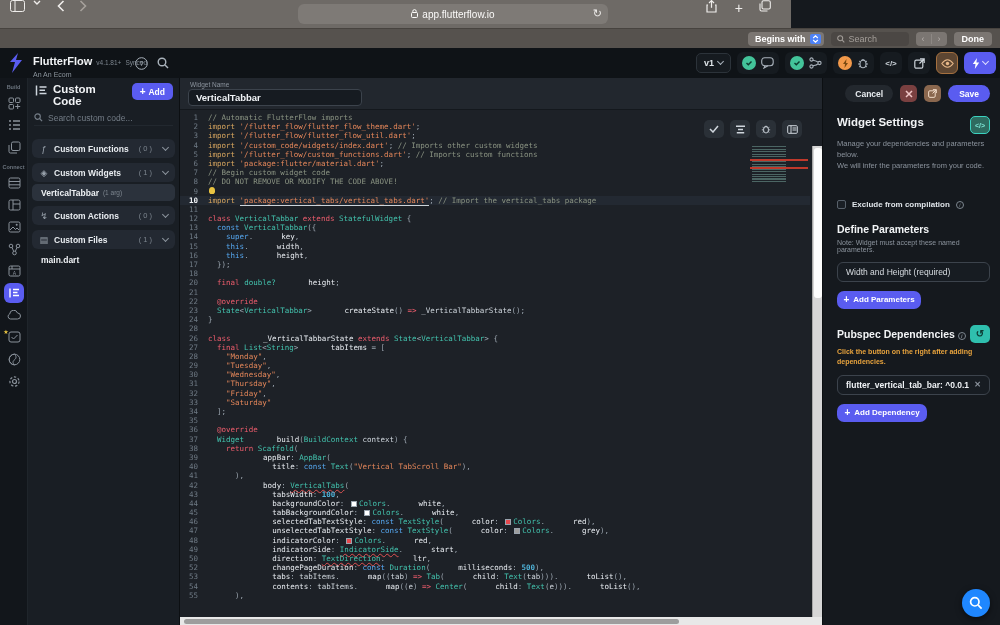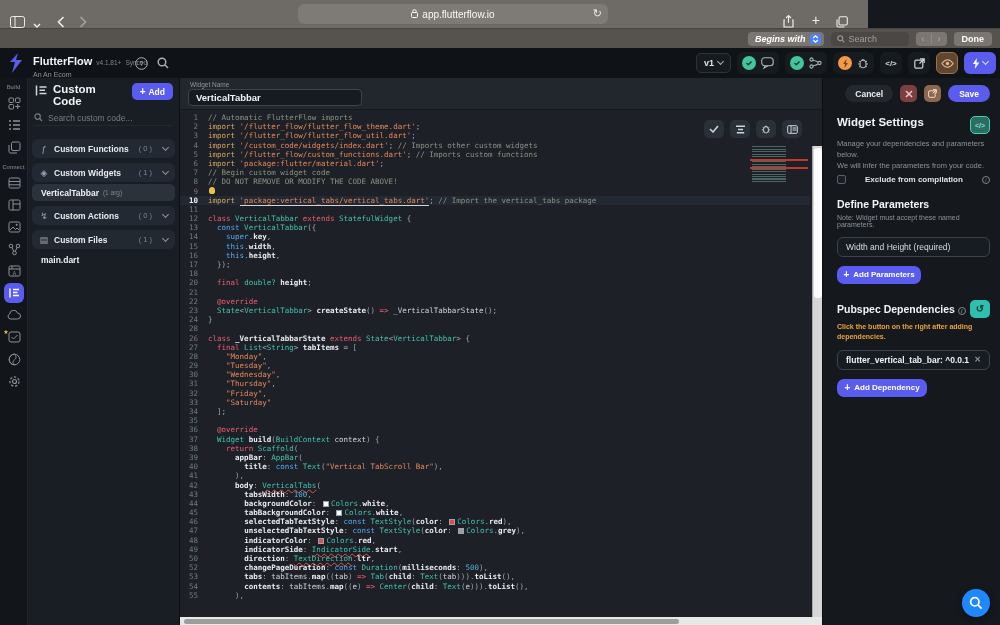--- a/index.html
+++ b/index.html
@@ -1,27 +1,27 @@
 <!DOCTYPE html>
 <html><head>
 <meta charset="utf-8">
 <style>
   * { box-sizing: border-box; margin:0; padding:0; }
   html,body { background:#fff; }
   body { font-family:"Liberation Sans", sans-serif; }
   .stage { position:relative; width:1000px; height:625px; overflow:hidden; background:#15191e; }
 
   
-  .browser-bar { position:absolute; left:0; top:0; width:868px; height:28px; background:#6e6a66; display:flex; align-items:flex-end; }
+  .browser-bar { position:absolute; left:0; top:0; width:791px; height:28px; background:#6e6a66; display:flex; align-items:flex-start; }
   .bicon { color:#efedeb; display:flex; align-items:center; justify-content:center; }
   .bicon.dim { color:#a6a19c; }
   .url-pill { position:absolute; left:298px; top:4px; width:310px; height:20px; background:#7e7a76; border-radius:6px; display:flex; align-items:center; justify-content:center; color:#fbfaf9; font-size:10px; gap:4px; }
   .url-reload { position:absolute; right:6px; top:3px; color:#efedeb; font-size:11px; }
   .find-bar { position:absolute; left:0; top:28px; width:1000px; height:20px; background:#56524e; border-top:1px solid #47433f; display:flex; align-items:center; justify-content:flex-end; gap:7px; padding-right:8px; }
-  .find-pill { height:14px; background:#7b7672; border-radius:4px; display:flex; align-items:center; gap:4px; padding:0 3px 0 7px; color:#fff; font-size:9px; font-weight:bold;font-style:italic; }
+  .find-pill { height:14px; background:#7b7672; border-radius:4px; display:flex; align-items:center; gap:4px; padding:0 3px 0 7px; color:#fff; font-size:9px; font-weight:bold; }
   .find-stepper { width:11px; height:10px; background:#4d82f7; border-radius:2px; display:flex; flex-direction:column; align-items:center; justify-content:center; }
   .find-stepper svg { display:block; }
   .find-search { width:78px; height:14px; background:#4b4744; border-radius:4px; display:flex; align-items:center; gap:4px; padding:0 6px; color:#a39e99; font-size:9px; }
   .find-nav { height:14px; background:#7b7672; border-radius:4px; display:flex; align-items:center; }
   .find-nav span { padding:0 6px; color:#b4afab; font-size:9px; }
   .find-nav .sep { width:1px; height:10px; background:#8d8884; padding:0; }
   .find-done { height:14px; background:#7b7672; border-radius:4px; color:#fff; font-size:9px; font-weight:bold; display:flex; align-items:center; padding:0 8px; }
 
   
   .ff-toolbar { position:absolute; left:0; top:48px; width:1000px; height:30px; background:#0f1317; display:flex; align-items:center; }
@@ -77,22 +77,22 @@
   .minimap { position:absolute; right:12px; top:68px; width:60px; height:36px; }
   .mm-stripes { position:absolute; left:2px; top:0; width:34px; height:36px; background:repeating-linear-gradient(to bottom, rgba(122,170,160,.5) 0 1px, transparent 1px 2.5px); }
   .mm-red { position:absolute; left:0; width:58px; height:1.6px; background:#c0392b; }
   .code-wrap { position:absolute; left:0; top:35px; width:630px; height:504px; overflow:hidden; font-family:"DejaVu Sans Mono", monospace; font-size:7.5px; }
   .cl { display:flex; height:9.2px; line-height:9.2px; white-space:pre; }
   .cl.cur { background:#232932;align-items:center; }
   .ln { width:28px; text-align:right; color:#6e7984; padding-right:10px; flex:none; }
   .cl.cur .ln { color:#f0f3f6; font-weight:bold; }
   .ct { flex:1; }
   .tk-c{color:#8a9382;} .tk-k{color:#d9a75f;} .tk-s{color:#e5875a;} .tk-r{color:#ef5d6d;}
-  .tk-t{color:#43c3ae;} .tk-b{color:#56a8f1;} .tk-n{color:#4fb3d9;} .tk-i{color:#cfd6dd;}
-  .tk-p{color:#9aa4ae;} .tk-w{color:#e9edf2; font-weight:bold;}
+  .tk-t{color:#43c3ae;} .tk-b{color:#56a8f1;} .tk-n{color:#4fb3d9;font-weight:bold;} .tk-i{color:#cfd6dd;}
+  .tk-p{color:#9aa4ae;} .tk-w{color:#e9edf2; font-weight:normal;margin-left:28px;}
   .tk-sq{ text-decoration:underline wavy #e05252 1px; text-underline-offset:1px; }
   .tk-u{ border-bottom:1px solid #cdd4da; }
   .swatch{ display:inline-block; width:6px; height:6px; border:1px solid #9aa4ae; margin:0 2px; vertical-align:-1px; }
   .bulb{ display:inline-block; width:6px; height:7px; background:#e8c341; border-radius:50% 50% 40% 40%; margin-left:1px; }
   .vscroll { position:absolute; right:0; top:68px; width:10px; height:478px; background:#d6d6d6; border-left:1px solid #a8a8a8; }
   .vthumb { position:absolute; left:1px; top:2px; width:8px; height:150px; background:#fdfdfd; border-radius:3px; }
   .hscroll { position:absolute; left:0; top:539px; width:642px; height:8px; background:#e8e8e8; }
   .hthumb { position:absolute; left:4px; top:1.5px; width:495px; height:5px; background:#9d9d9d; border-radius:3px; }
 
   
@@ -101,21 +101,21 @@
   .cancel-btn { height:17px; background:#23282e; border-radius:9px; color:#e8ecf0; font-size:8.5px; font-weight:bold; display:flex; align-items:center; padding:0 10px; }
   .sq-btn { width:17px; height:17px; border-radius:5px; display:flex; align-items:center; justify-content:center; color:#f1d6cd; }
   .sq-red { background:#7a4040; }
   .sq-brown { background:#8a674e; }
   .save-btn { height:17px; background:#5a5cf0; border-radius:9px; color:#fff; font-size:8.5px; font-weight:bold; display:flex; align-items:center; padding:0 11px; }
   .rp-body { position:absolute; left:14px; top:38px; right:10px; }
   .rp-h1row { display:flex; align-items:flex-start; }
   .rp-h1 { color:#f2f4f6; font-size:11.5px; font-weight:bold; flex:1; }
   .code-chip { width:20px; height:18px; background:#2e6b60; border:1px solid #3bd2c0; border-radius:5px; color:#7fe7d8; font-size:7px; font-weight:bold; display:flex; align-items:center; justify-content:center; }
   .rp-desc { color:#8b939d; font-size:7.5px; line-height:1.45; margin-top:5px; }
-  .chk-row { display:flex; align-items:flex-end; gap:19px; margin-top:3px; }
+  .chk-row { display:flex; align-items:flex-end; gap:6px; margin-top:28px; }
   .chk { width:9px; height:9px; border:1px solid #58616b; border-radius:2px; background:#1a1f25; }
   .chk-label { color:#dfe4e9; font-size:8px; font-weight:bold; }
   .info-i { width:8px; height:8px; border:1px solid #7d868f; border-radius:50%; color:#7d868f; font-size:5.5px; display:inline-flex; align-items:center; justify-content:center; font-style:italic; }
   .rp-h2 { color:#f2f4f6; font-size:10.5px; font-weight:bold; margin-top:14px; }
   .rp-note { color:#8b939d; font-size:7px; margin-top:4px; }
   .param-box { margin-top:9px; height:20px; border:1px solid #3c434c; border-radius:6px; background:#171c22; color:#d7dce1; font-size:8.5px; display:flex; align-items:center; padding:0 8px; }
   .purple-btn { margin-top:9px; height:18px; width:84px; background:#5a5cf0; border-radius:7px; color:#fff; font-size:8px; font-weight:bold; display:flex; align-items:center; justify-content:center; gap:4px; }
   .purple-btn.wide { width:90px; }
   .pub-row { display:flex; align-items:center; margin-top:16px; }
   .undo-chip { width:20px; height:18px; background:#2fbfae; border-radius:5px; color:#0d3b34; font-size:10px; font-weight:bold; display:flex; align-items:center; justify-content:center; }

